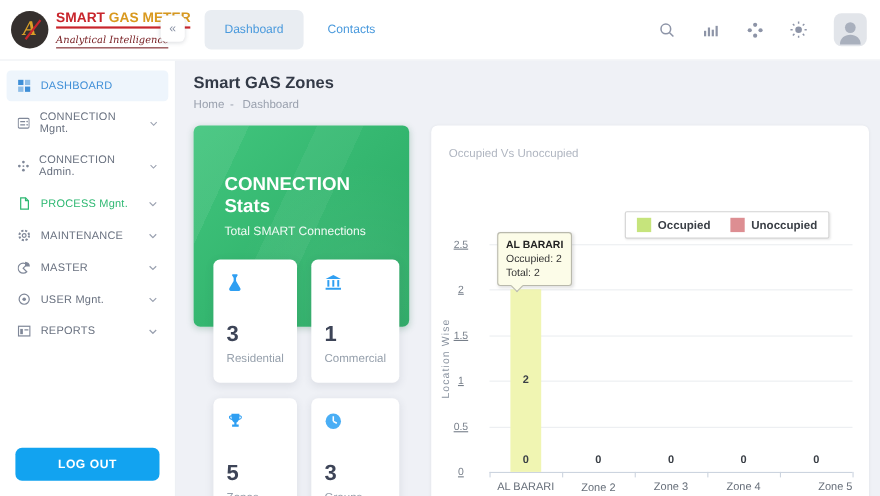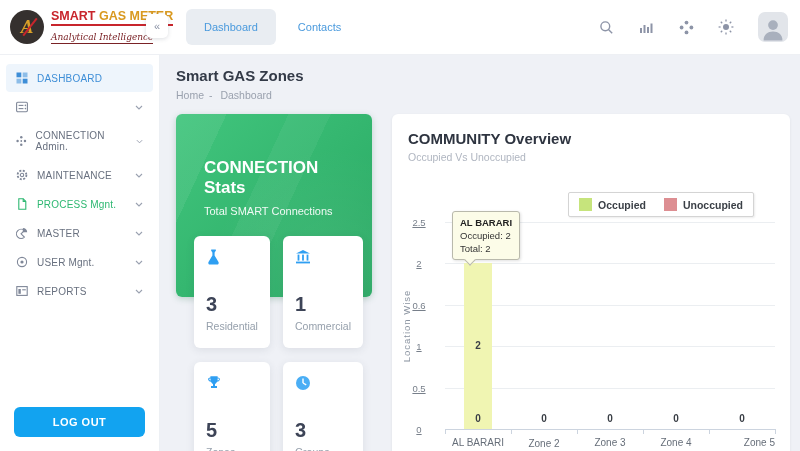--- a/index.html
+++ b/index.html
@@ -178,53 +178,54 @@
     <span>DASHBOARD</span>
   </div>
   <div class="side-item">
     <svg width="12" height="12" viewBox="0 0 12 12">
         <rect x="0.6" y="1.2" width="10.8" height="9.6" rx="1.2" fill="none" stroke="#7f8798" stroke-width="1.1"></rect>
         <line x1="2.6" y1="4.4" x2="7.4" y2="4.4" stroke="#7f8798" stroke-width="1.1"></line>
         <line x1="2.6" y1="7.6" x2="7.4" y2="7.6" stroke="#7f8798" stroke-width="1.1"></line>
         <circle cx="9.4" cy="4.4" r=".8" fill="#7f8798"></circle>
         <circle cx="9.4" cy="7.6" r=".8" fill="#7f8798"></circle>
       </svg>
+    <span>CONNECTION Mgnt.</span>
     <svg class="chev" width="8" height="5" viewBox="0 0 8 5">
         <polyline points="1,1 4,4 7,1" fill="none" stroke="#9aa1b0" stroke-width="1.1"></polyline>
       </svg>
   </div>
   <div class="side-item">
     <svg width="12" height="12" viewBox="0 0 12 12">
         <circle cx="6" cy="1.8" r="1.4" fill="#7f8798"></circle>
         <circle cx="1.8" cy="6" r="1.4" fill="#7f8798"></circle>
         <circle cx="10.2" cy="6" r="1.4" fill="#7f8798"></circle>
         <circle cx="6" cy="10.2" r="1.4" fill="#7f8798"></circle>
         <circle cx="6" cy="6" r="1" fill="#7f8798"></circle>
       </svg>
     <span>CONNECTION Admin.</span>
     <svg class="chev" width="8" height="5" viewBox="0 0 8 5">
         <polyline points="1,1 4,4 7,1" fill="none" stroke="#9aa1b0" stroke-width="1.1"></polyline>
       </svg>
   </div>
+  <div class="side-item green">
+    <svg width="12" height="12" viewBox="0 0 12 12">
+        <path d="M2.8 0.8 h4.4 l2.6 2.6 v7.8 h-7 z" fill="none" stroke="#2eb872" stroke-width="1.1"></path>
+        <path d="M7.2 0.8 v2.6 h2.6" fill="none" stroke="#2eb872" stroke-width="1.1"></path>
+      </svg>
+    <span>PROCESS Mgnt.</span>
+    <svg class="chev" width="8" height="5" viewBox="0 0 8 5">
+        <polyline points="1,1 4,4 7,1" fill="none" stroke="#9aa1b0" stroke-width="1.1"></polyline>
+      </svg>
+  </div>
   <div class="side-item">
     <svg width="12" height="12" viewBox="0 0 12 12">
         <circle cx="6" cy="6" r="4.4" fill="none" stroke="#7f8798" stroke-width="1.8" stroke-dasharray="2 1.5"></circle>
         <circle cx="6" cy="6" r="1.7" fill="none" stroke="#7f8798" stroke-width="1.1"></circle>
       </svg>
     <span>MAINTENANCE</span>
-    <svg class="chev" width="8" height="5" viewBox="0 0 8 5">
-        <polyline points="1,1 4,4 7,1" fill="none" stroke="#9aa1b0" stroke-width="1.1"></polyline>
-      </svg>
-  </div>
-  <div class="side-item green">
-    <svg width="12" height="12" viewBox="0 0 12 12">
-        <path d="M2.8 0.8 h4.4 l2.6 2.6 v7.8 h-7 z" fill="none" stroke="#2eb872" stroke-width="1.1"></path>
-        <path d="M7.2 0.8 v2.6 h2.6" fill="none" stroke="#2eb872" stroke-width="1.1"></path>
-      </svg>
-    <span>PROCESS Mgnt.</span>
     <svg class="chev" width="8" height="5" viewBox="0 0 8 5">
         <polyline points="1,1 4,4 7,1" fill="none" stroke="#9aa1b0" stroke-width="1.1"></polyline>
       </svg>
   </div>
   <div class="side-item">
     <svg width="12" height="12" viewBox="0 0 12 12">
         <path d="M5 11 A4.6 4.6 0 1 1 9.6 6.4 L5 6.4 Z" fill="none" stroke="#7f8798" stroke-width="1.1" transform="rotate(-45 5.5 6.5)"></path>
         <path d="M6.8 0.9 A4.6 4.6 0 0 1 11.2 5.3 L6.8 5.3 Z" fill="#7f8798"></path>
       </svg>
     <span>MASTER</span>
@@ -310,42 +311,41 @@
                 <line x1="8" y1="8" x2="11.2" y2="9.8" stroke="#fff" stroke-width="1.4"></line>
               </svg>
           </div>
           <div class="tile-value">3</div>
           <div class="tile-label">Groups</div>
         </div>
       </div>
     </div>
 
     <div class="chart-card">
-      <div class="chart-title">COMMUNITY Overview</div>
       <div class="chart-sub">Occupied Vs Unoccupied</div>
 
       <div class="legend">
         <div class="legend-item">
           <span class="legend-swatch" id="swatch-0" style="background: rgb(198, 228, 124);"></span>
           <span>Occupied</span>
         </div>
         <div class="legend-item">
           <span class="legend-swatch" id="swatch-1" style="background: rgb(221, 142, 146);"></span>
           <span>Unoccupied</span>
         </div>
       </div>
 
       <div id="chart-area">
           <div class="ytick" style="left: 7px; top: 310px;">0</div>
           <div class="gridline" style="left: 53px; width: 330px; top: 273.6px;"></div>
           <div class="ytick" style="left: 7px; top: 268.6px;">0.5</div>
           <div class="gridline" style="left: 53px; width: 330px; top: 232.2px;"></div>
           <div class="ytick" style="left: 7px; top: 227.2px;">1</div>
           <div class="gridline" style="left: 53px; width: 330px; top: 190.8px;"></div>
-          <div class="ytick" style="left: 7px; top: 185.8px;">0.6</div>
+          <div class="ytick" style="left: 7px; top: 185.8px;">1.5</div>
           <div class="gridline" style="left: 53px; width: 330px; top: 149.4px;"></div>
           <div class="ytick" style="left: 7px; top: 144.4px;">2</div>
           <div class="gridline" style="left: 53px; width: 330px; top: 108px;"></div>
           <div class="ytick" style="left: 7px; top: 103px;">2.5</div>
           <div class="axis-line" style="left: 53px; width: 330px; top: 315px;"></div>
           <div class="axis-tick" style="left: 53px; top: 315px;"></div>
           <div class="axis-tick" style="left: 119px; top: 315px;"></div>
           <div class="axis-tick" style="left: 185px; top: 315px;"></div>
           <div class="axis-tick" style="left: 251px; top: 315px;"></div>
           <div class="axis-tick" style="left: 317px; top: 315px;"></div>

